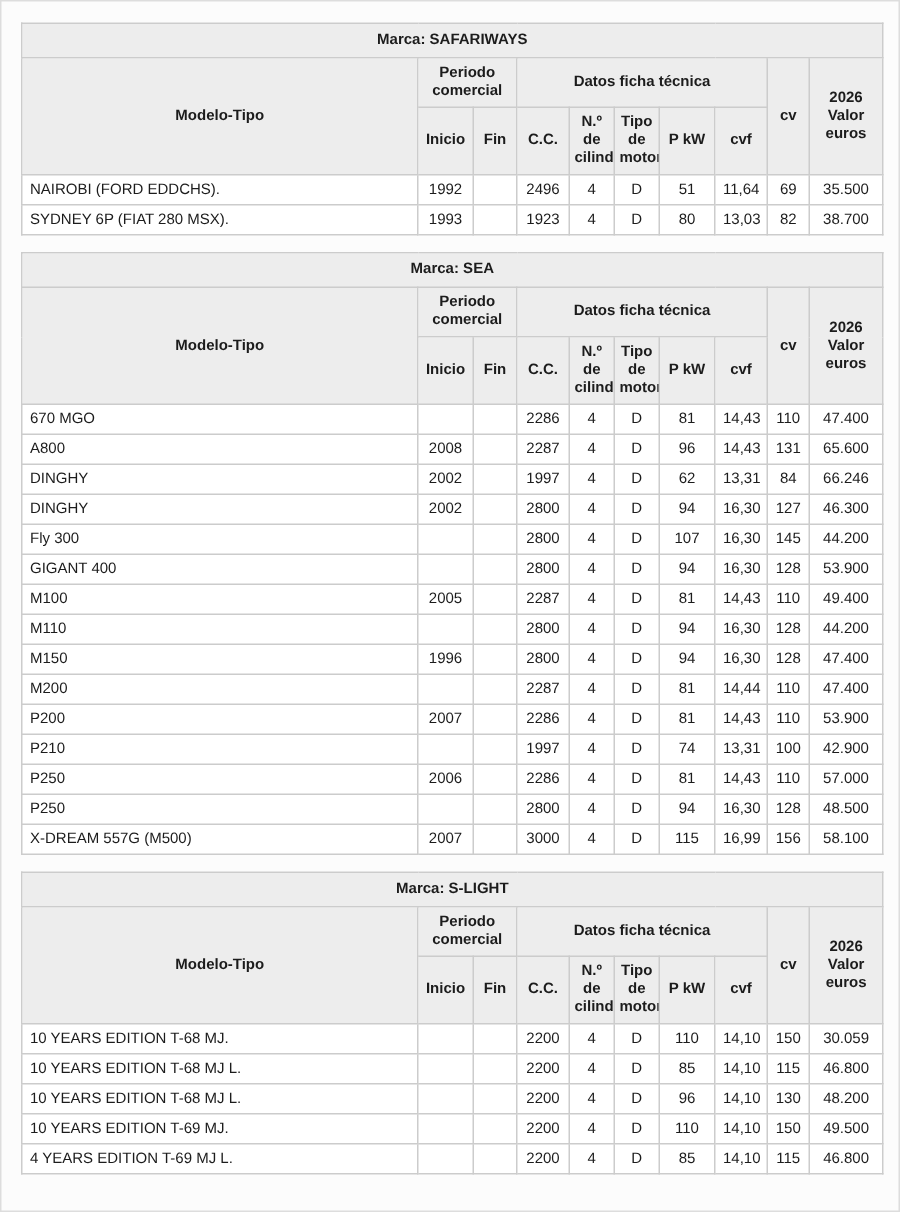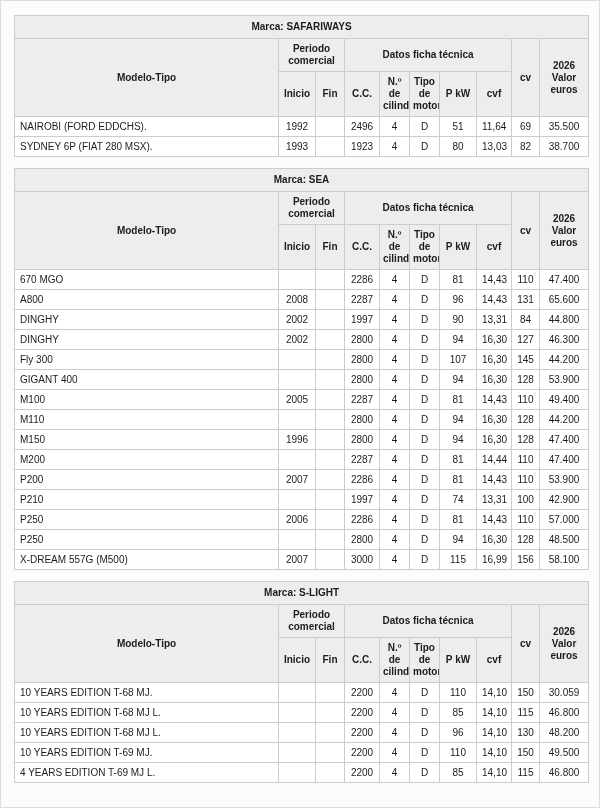--- a/index.html
+++ b/index.html
@@ -189,24 +189,24 @@
         <td class="c-cv">131</td>
         <td class="c-valor">65.600</td>
       </tr>
       <tr>
         <td class="c-modelo">DINGHY</td>
         <td class="c-inicio">2002</td>
         <td class="c-fin"></td>
         <td class="c-cc">1997</td>
         <td class="c-cilind">4</td>
         <td class="c-tipo">D</td>
-        <td class="c-pkw">90</td>
+        <td class="c-pkw">62</td>
         <td class="c-cvf">13,31</td>
         <td class="c-cv">84</td>
-        <td class="c-valor">44.800</td>
+        <td class="c-valor">66.246</td>
       </tr>
       <tr>
         <td class="c-modelo">DINGHY</td>
         <td class="c-inicio">2002</td>
         <td class="c-fin"></td>
         <td class="c-cc">2800</td>
         <td class="c-cilind">4</td>
         <td class="c-tipo">D</td>
         <td class="c-pkw">94</td>
         <td class="c-cvf">16,30</td>

